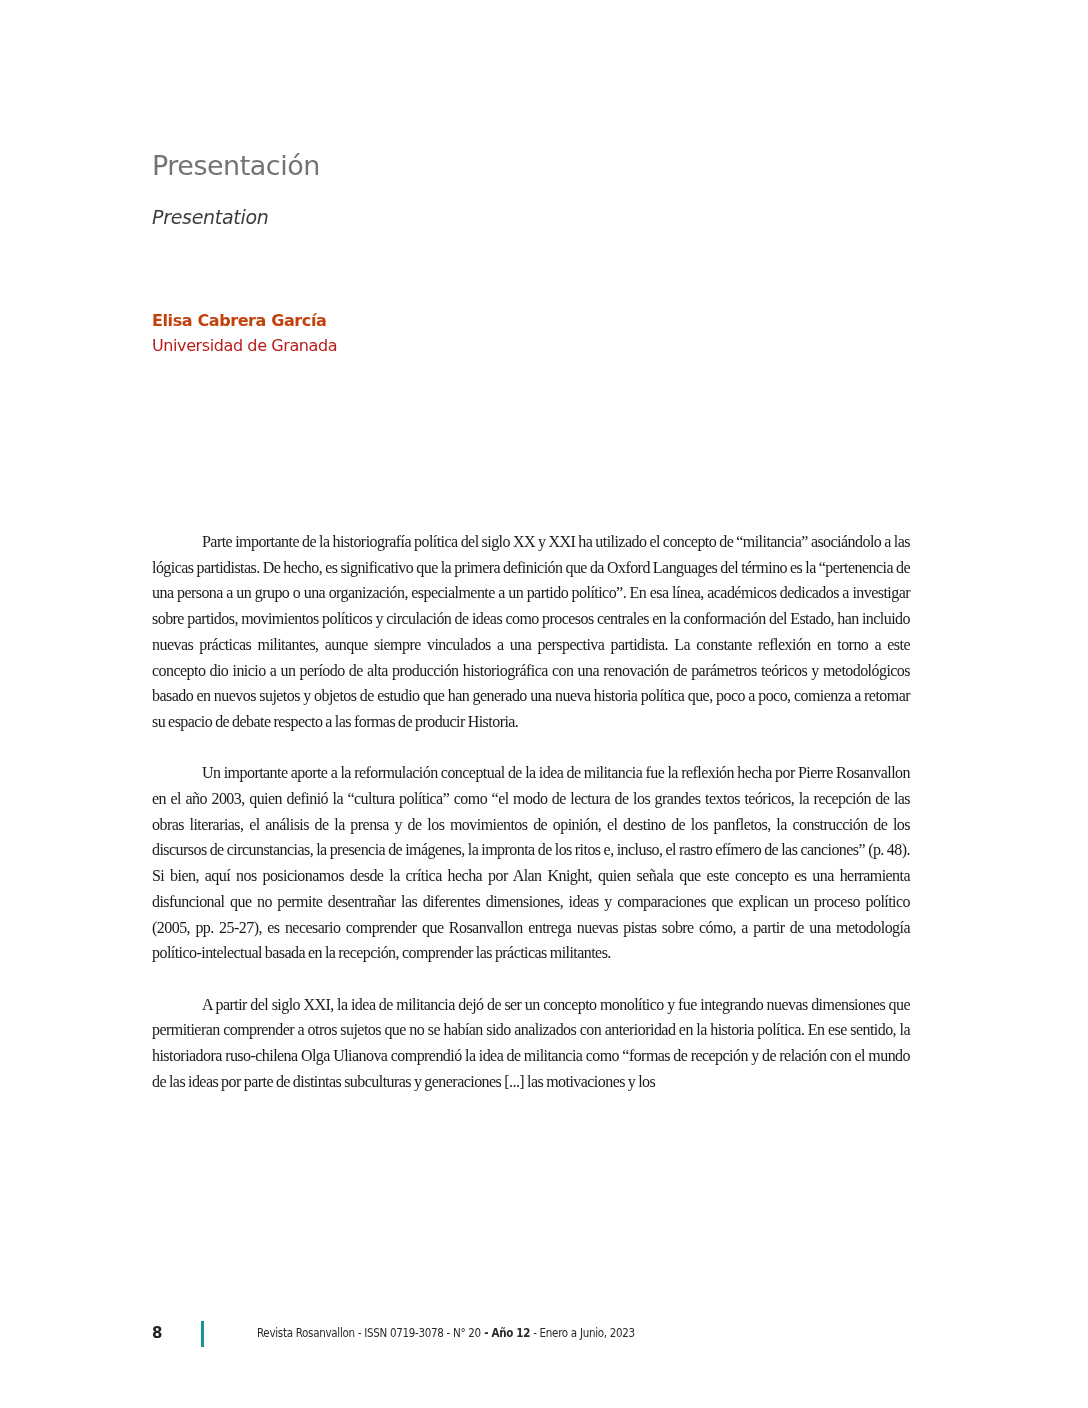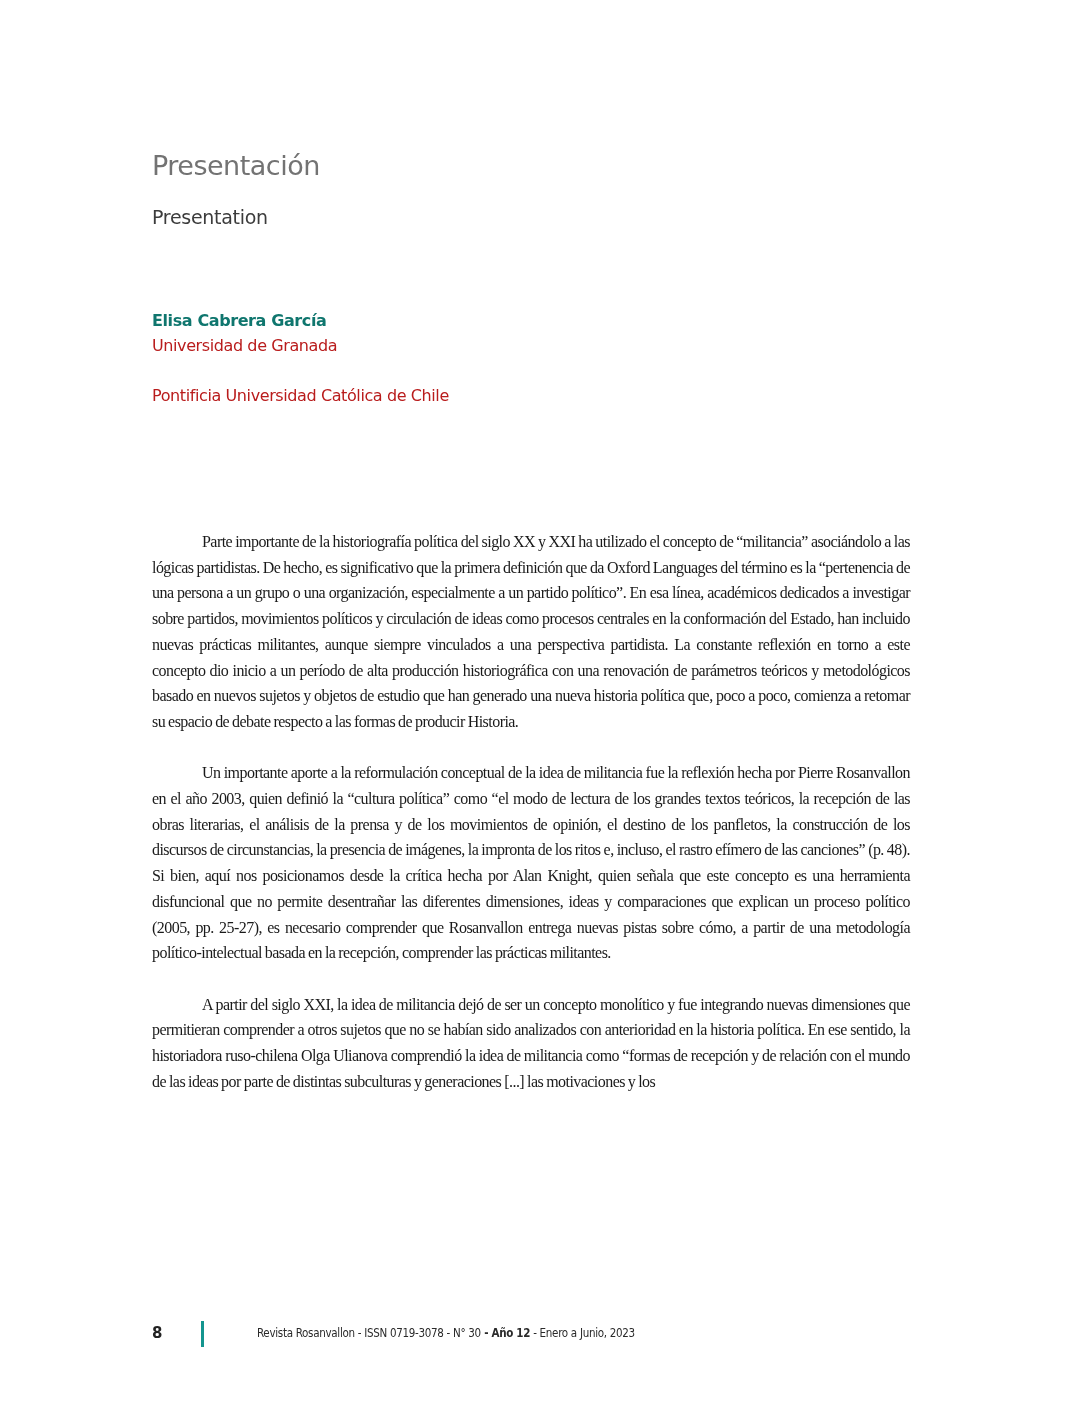--- a/index.html
+++ b/index.html
@@ -1,20 +1,20 @@
 <!DOCTYPE html>
 <html><head>
 <meta charset="utf-8">
 <style>
   html, body { margin: 0; padding: 0; background: #ffffff; }
   body { width: 1088px; height: 1408px; position: relative; overflow: hidden; font-family: "Liberation Sans", sans-serif; color: #1a1a1a; }
   .title { position: absolute; left: 152px; top: 150px; font-size: 27px; color: #737373; font-family: "DejaVu Sans", sans-serif; font-weight: normal; letter-spacing: -0.5px; margin: 0; }
-  .subtitle { position: absolute; left: 152px; top: 206px; font-size: 19px; color: #3c3c3c; font-family: "DejaVu Sans", sans-serif; letter-spacing: -0.3px; }
+  .subtitle { position: absolute; left: 152px; top: 206px; font-size: 19px; color: #3c3c3c; font-family: "DejaVu Sans", sans-serif; letter-spacing: -0.3px; font-style: italic; }
   .author-block { position: absolute; left: 152px; font-size: 16px; line-height: 25px; font-family: "DejaVu Sans", sans-serif; letter-spacing: -0.4px; }
-  .author-name { font-weight: bold; color: #0f766e; }
+  .author-name { font-weight: bold; color: #c2410c; }
   .author-aff { color: #b91c1c; }
   .a1 { top: 308px; }
   .a2 { top: 383px; }
   .body { position: absolute; left: 152px; width: 758px; top: 529px; font-family: Liberation Serif, serif; font-size: 16px; line-height: 25.7px; color: #1a1a1a; text-align: justify; letter-spacing: -0.55px; word-spacing: -0.5px; }
   .body p { margin: 0 0 25.7px 0; text-indent: 50px; hyphens: manual; }
   .footer { position: absolute; top: 1321px; left: 152px; width: 760px; height: 28px; }
   .page-num { position: absolute; left: 0; top: 3px; font-size: 15px; font-weight: bold; font-family: "DejaVu Sans", sans-serif; color: #222; }
   .footer-rule { position: absolute; left: 49px; top: 0; width: 3px; height: 26px; background: #14958f; }
   .footer-text { position: absolute; left: 105px; top: 5px; font-size: 11.5px; font-family: "DejaVu Sans Condensed", "DejaVu Sans", sans-serif; color: #2a2a2a; letter-spacing: -0.3px; white-space: nowrap; }
   .footer-text b { font-weight: bold; }
@@ -23,26 +23,25 @@
 <body>
 
 <h1 class="title">Presentación</h1>
 <div class="subtitle">Presentation</div>
 
 <div class="author-block a1">
   <div class="author-name">Elisa Cabrera García</div>
   <div class="author-aff">Universidad de Granada</div>
 </div>
 <div class="author-block a2">
-  <div class="author-aff">Pontificia Universidad Católica de Chile</div>
 </div>
 
 <div class="body">
   <p>Parte importante de la historiografía política del siglo XX y XXI ha utilizado el concepto de “militancia” asociándolo a las lógicas partidistas. De hecho, es significativo que la primera definición que da Oxford Languages del término es la “pertenencia de una persona a un grupo o una organización, especialmente a un partido político”. En esa línea, académicos dedicados a investigar sobre partidos, movimientos políticos y circulación de ideas como procesos centra­les en la conformación del Estado, han incluido nuevas prácticas militantes, aunque siempre vinculados a una perspectiva partidista. La constante reflexión en torno a este concepto dio inicio a un período de alta producción historiográfica con una renovación de parámetros teó­ricos y metodológicos basado en nuevos sujetos y objetos de estudio que han generado una nueva historia política que, poco a poco, comienza a retomar su espacio de debate respecto a las formas de producir Historia.</p>
   <p>Un importante aporte a la reformulación conceptual de la idea de militancia fue la re­flexión hecha por Pierre Rosanvallon en el año 2003, quien definió la “cultura política” como “el modo de lectura de los grandes textos teóricos, la recepción de las obras literarias, el análisis de la prensa y de los movimientos de opinión, el destino de los panfletos, la construcción de los discursos de circunstancias, la presencia de imágenes, la impronta de los ritos e, incluso, el rastro efímero de las canciones” (p. 48). Si bien, aquí nos posicionamos desde la crítica hecha por Alan Knight, quien señala que este concepto es una herramienta disfuncional que no per­mite desentrañar las diferentes dimensiones, ideas y comparaciones que explican un proceso político (2005, pp. 25-27), es necesario comprender que Rosanvallon entrega nuevas pistas so­bre cómo, a partir de una metodología político-intelectual basada en la recepción, comprender las prácticas militantes.</p>
   <p>A partir del siglo XXI, la idea de militancia dejó de ser un concepto monolítico y fue inte­grando nuevas dimensiones que permitieran comprender a otros sujetos que no se habían sido analizados con anterioridad en la historia política. En ese sentido, la historiadora ruso-chilena Olga Ulianova comprendió la idea de militancia como “formas de recepción y de relación con el mundo de las ideas por parte de distintas subculturas y generaciones [...] las motivaciones y los</p>
 </div>
 
 <div class="footer">
   <span class="page-num">8</span>
   <span class="footer-rule"></span>
-  <span class="footer-text"><span>Revista Rosanvallon</span><span> - </span><span>ISSN 0719-3078</span><span> - </span><span>N° 30</span><b> - </b><b>Año 12</b><span> - </span><span>Enero a Junio, 2023</span></span>
+  <span class="footer-text"><span>Revista Rosanvallon</span><span> - </span><span>ISSN 0719-3078</span><span> - </span><span>N° 20</span><b> - </b><b>Año 12</b><span> - </span><span>Enero a Junio, 2023</span></span>
 </div>
 
 </body></html>

